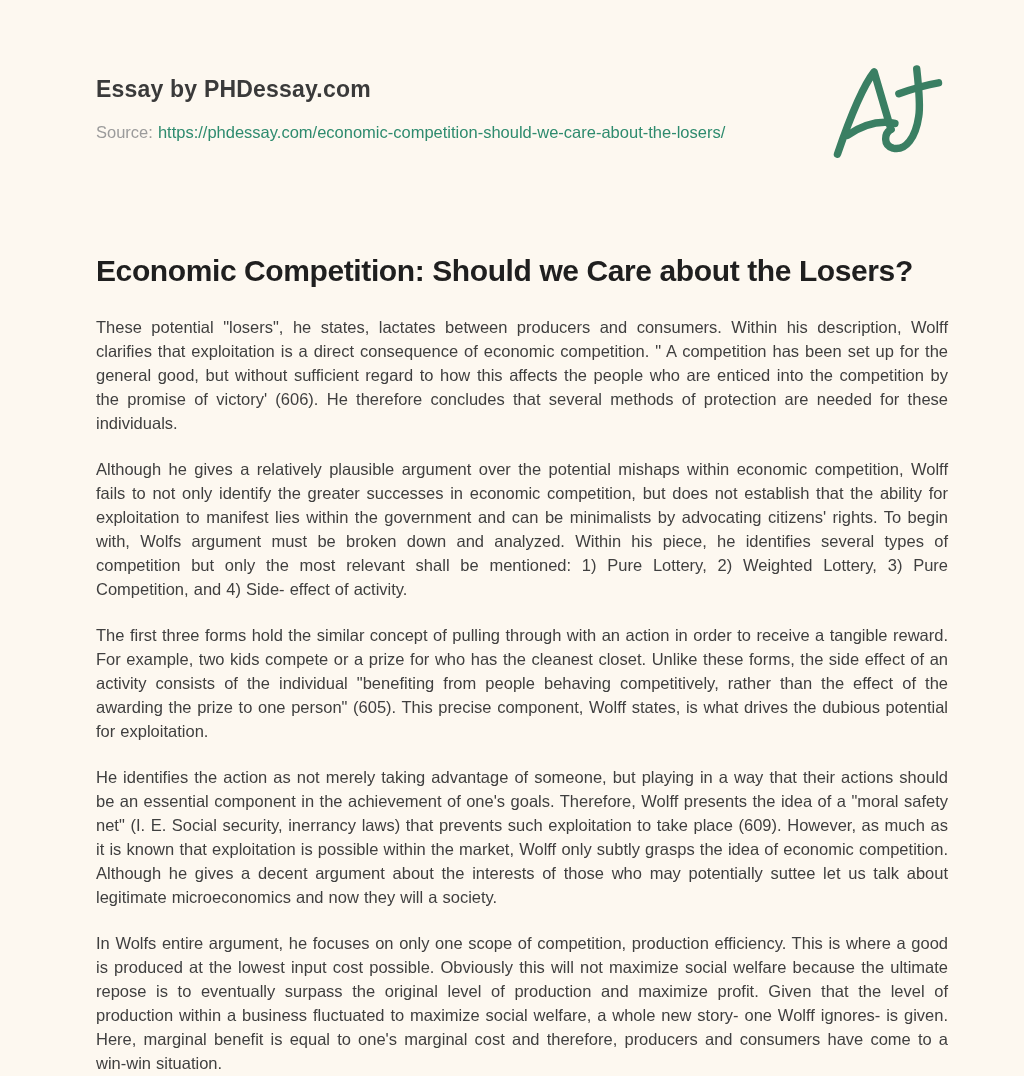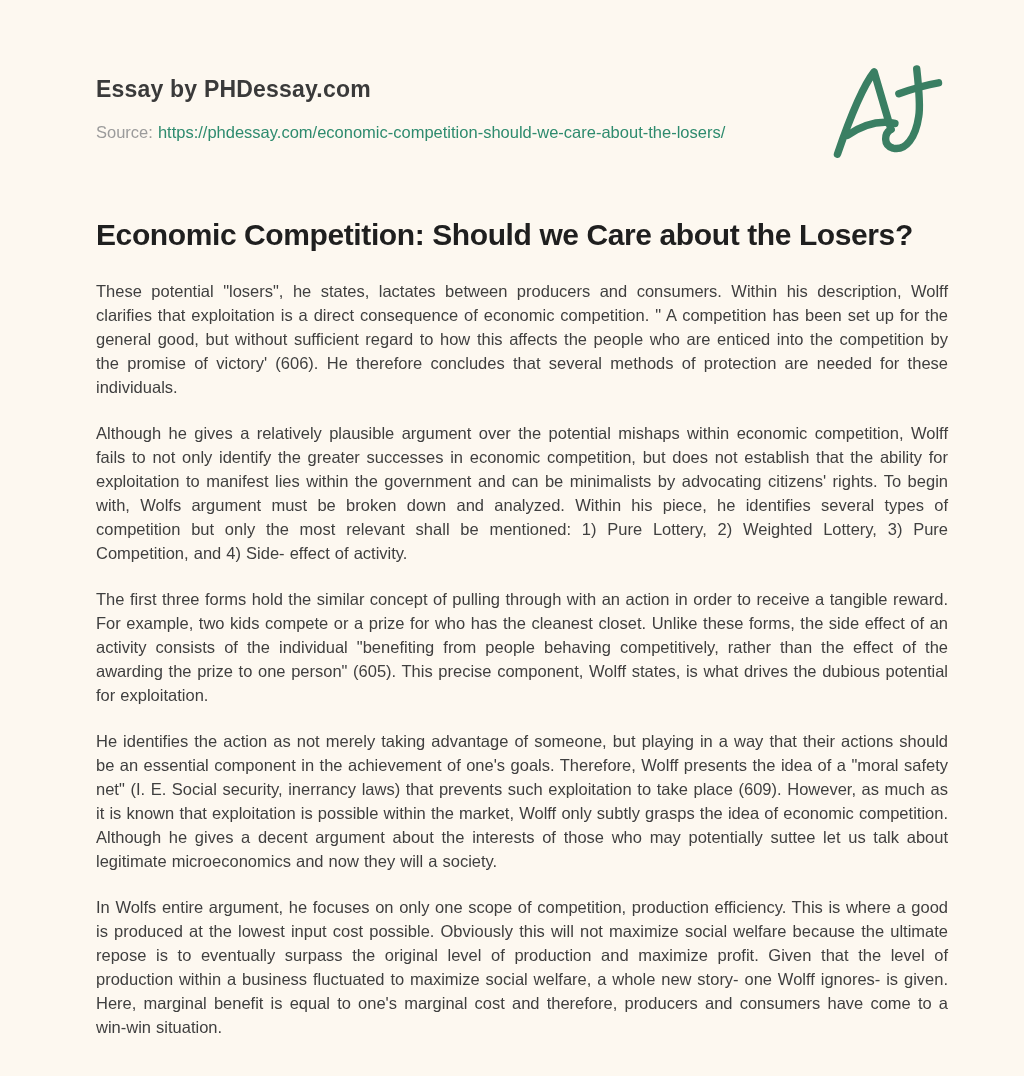--- a/index.html
+++ b/index.html
@@ -35,21 +35,21 @@
     white-space: nowrap;
   }
   .source-url {
     color: #2e8b6e;
     text-decoration: none;
     margin-left: 5px;
   }
   .logo { width: 122px; height: 104px; flex: 0 0 auto; }
   .logo svg { width: 100%; height: 100%; }
   .title {
-    margin-top: 52px;
+    margin-top: 88px;
     font-size: 30px;
     font-weight: 700;
     color: #1f1f1f;
     letter-spacing: -0.4px;
   }
   .content { margin-top: 27px; }
   .para {
     font-size: 16.5px;
     line-height: 24px;
     color: #3f3f3f;

